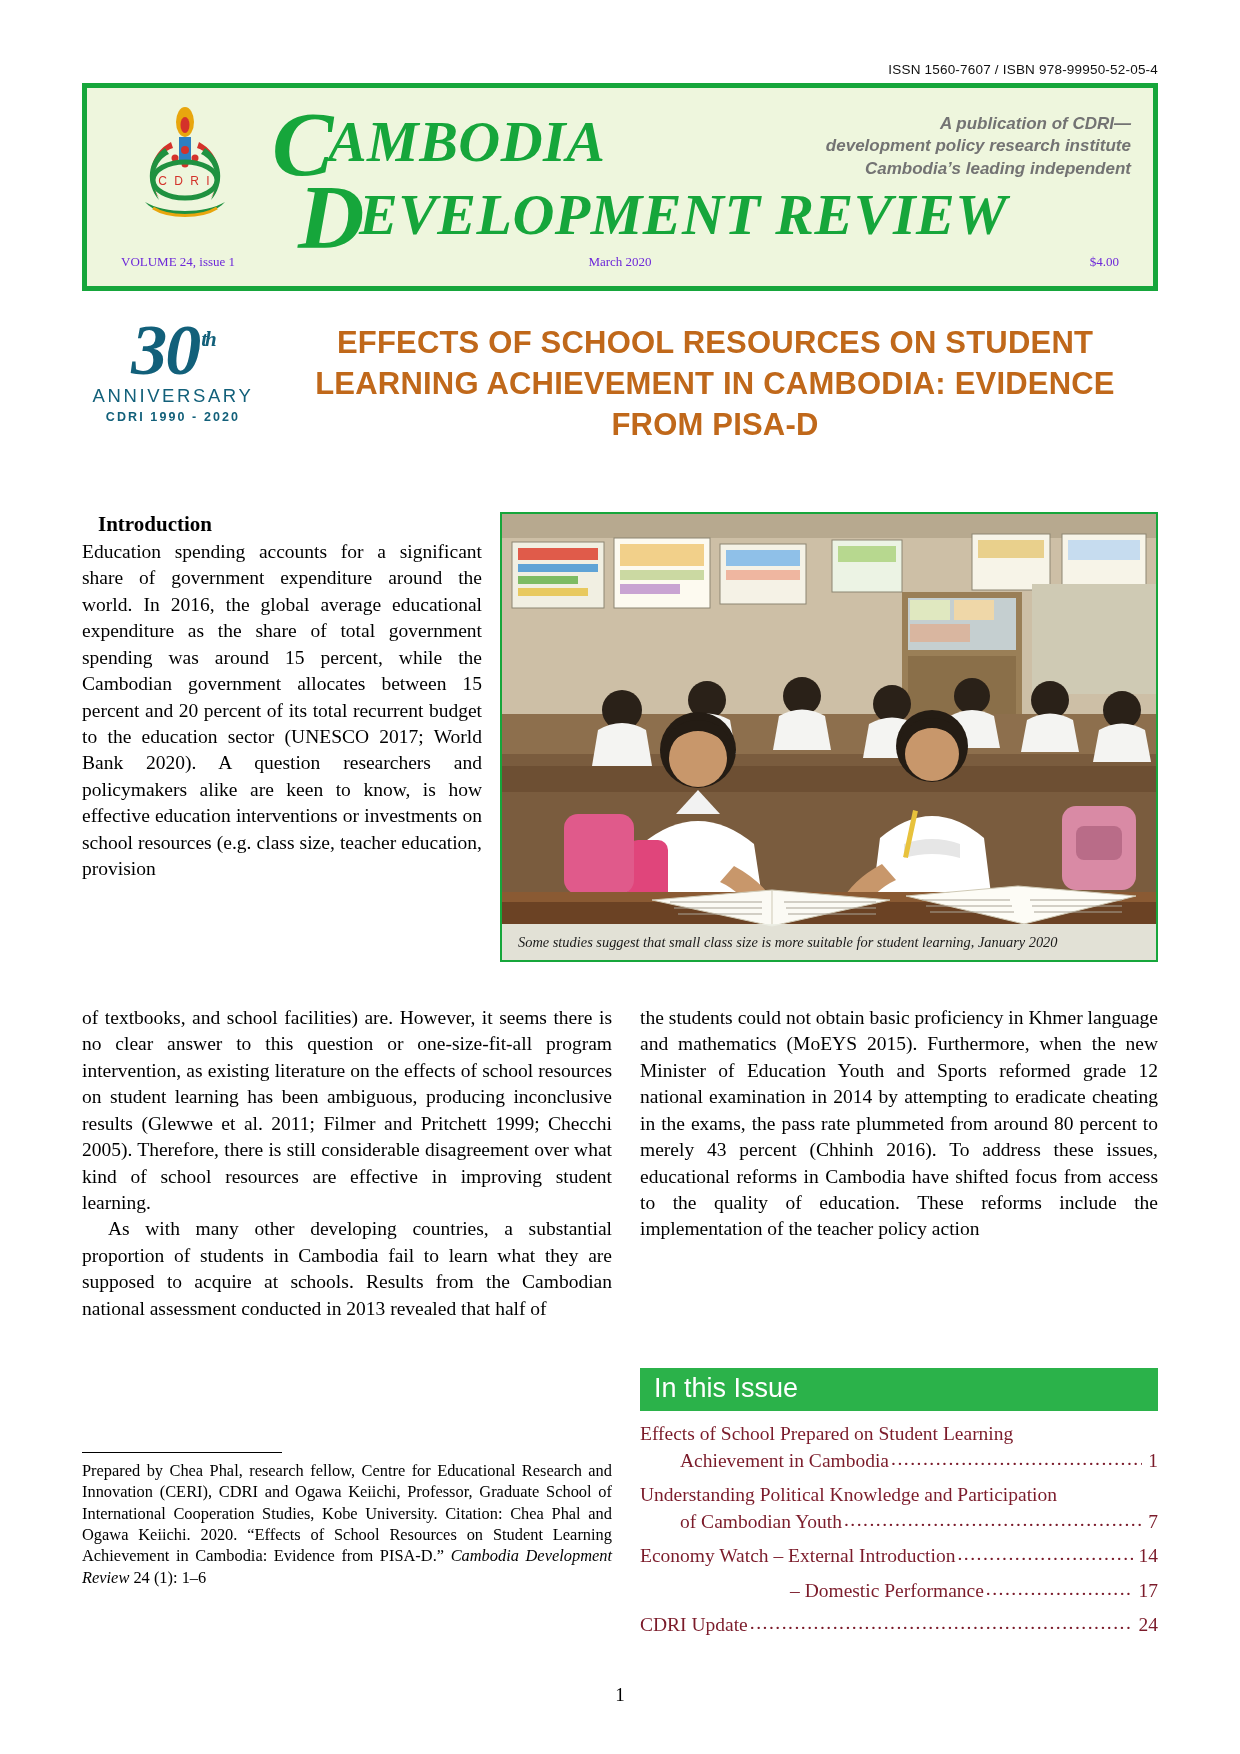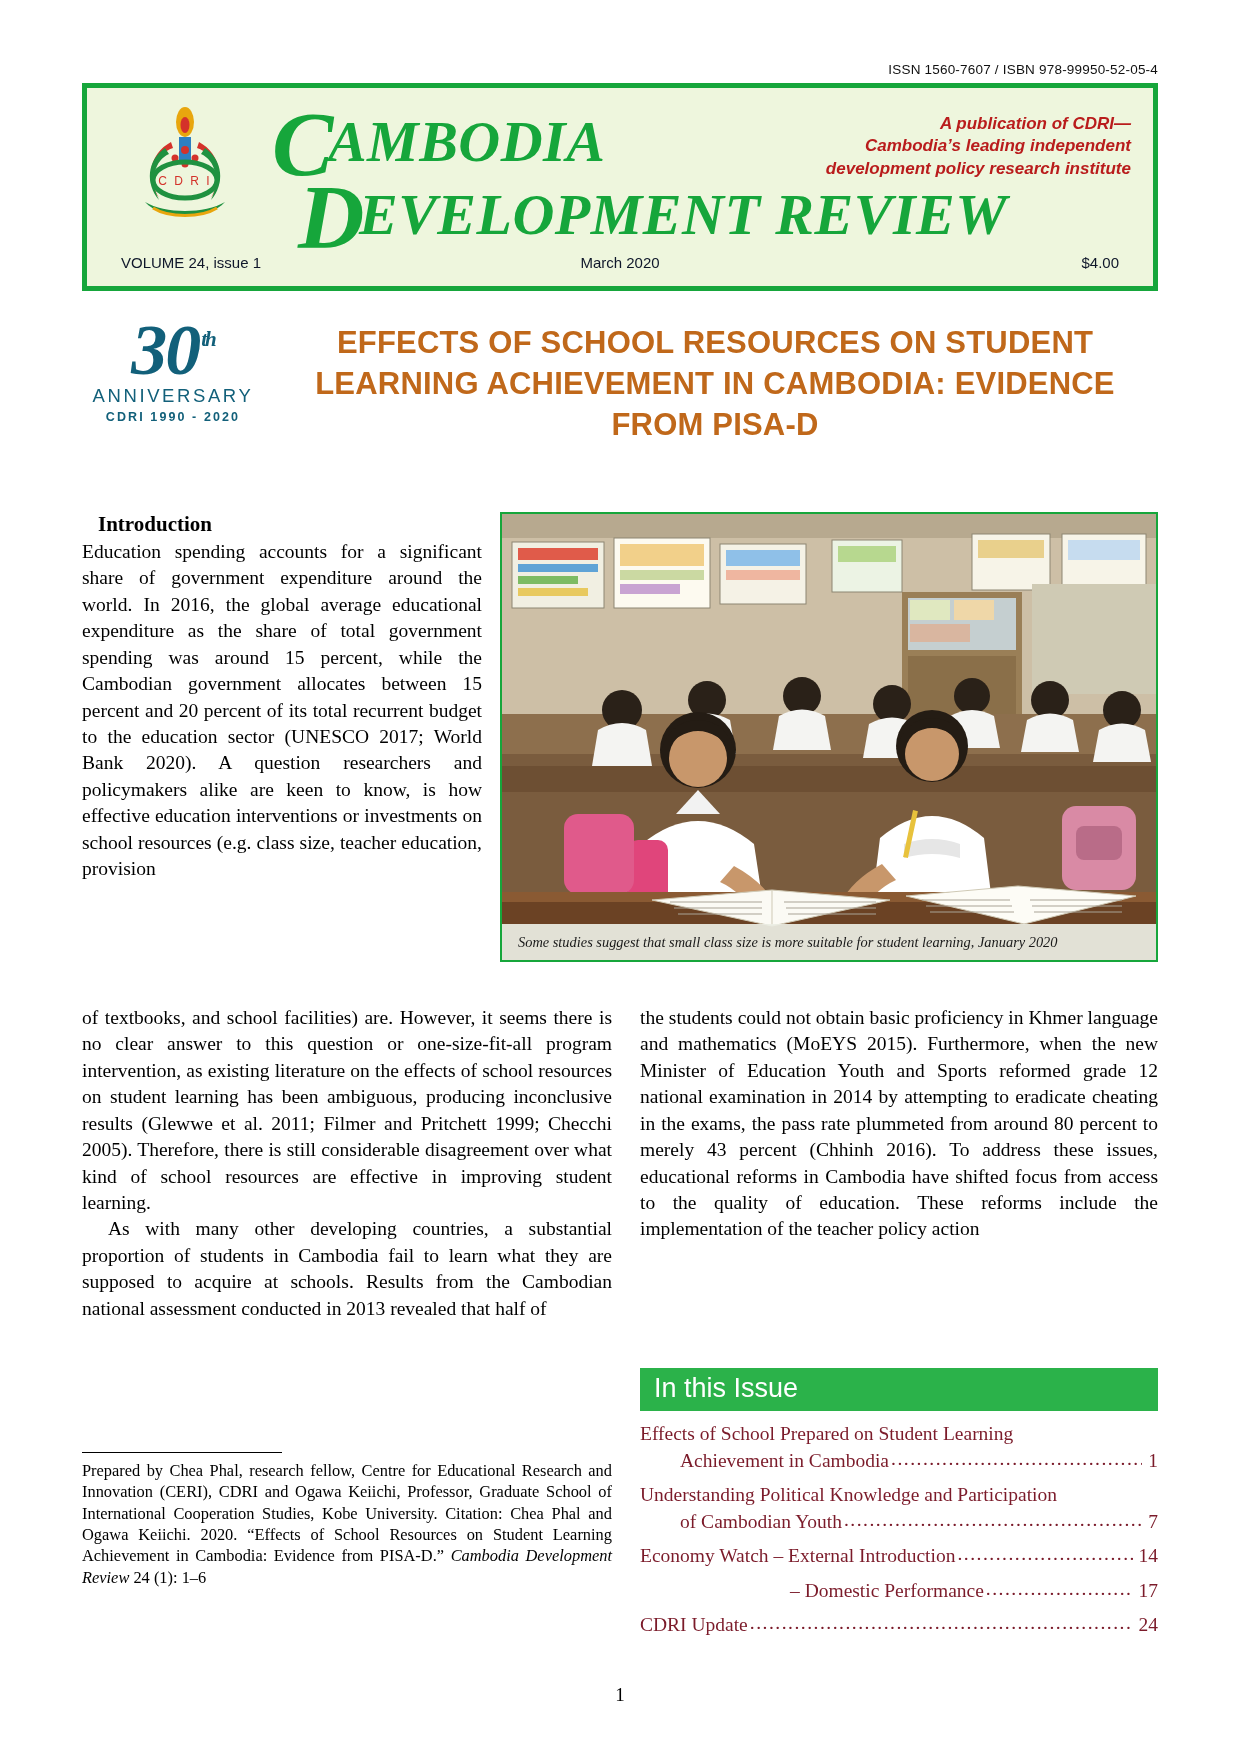--- a/index.html
+++ b/index.html
@@ -80,30 +80,30 @@
     position: absolute;
     right: 22px;
     top: 25px;
     width: 430px;
     text-align: right;
     font-family: "Liberation Sans", sans-serif;
     font-style: italic;
     font-weight: bold;
     font-size: 17px;
     line-height: 1.32;
-    color: #b91c1c;
+    color: #737373;
   }
   .masthead-footer {
     position: absolute;
     left: 0; right: 0;
     bottom: 6px;
     height: 26px;
-    font-family: Liberation Sans, sans-serif;
-    font-size: 15px;
-    color: #0f172a;
+    font-family: Liberation Serif, serif;
+    font-size: 13px;
+    color: #6d28d9;
   }
   .mf-left { position: absolute; left: 34px; top: 0; font-weight: normal; }
   .mf-center { position: absolute; left: 0; right: 0; text-align: center; top: 0; }
   .mf-right { position: absolute; right: 34px; top: 0; }
 
   
   .anniv {
     position: absolute;
     left: 88px;
     top: 318px;
@@ -329,22 +329,22 @@
         <div class="title-line1">
           <span class="dropcap">C</span><span>AMBODIA</span>
         </div>
         <div class="title-line2">
           <span class="dropcap">D</span><span>EVELOPMENT REVIEW</span>
         </div>
       </div>
 
       <div class="tagline">
         <div>A publication of CDRI—</div>
+        <div>development policy research institute</div>
         <div>Cambodia’s leading independent</div>
-        <div>development policy research institute</div>
       </div>
 
       <div class="masthead-footer">
         <span class="mf-left">VOLUME 24, issue 1</span>
         <span class="mf-center">March 2020</span>
         <span class="mf-right">$4.00</span>
       </div>
 
     </div>
   </div>

